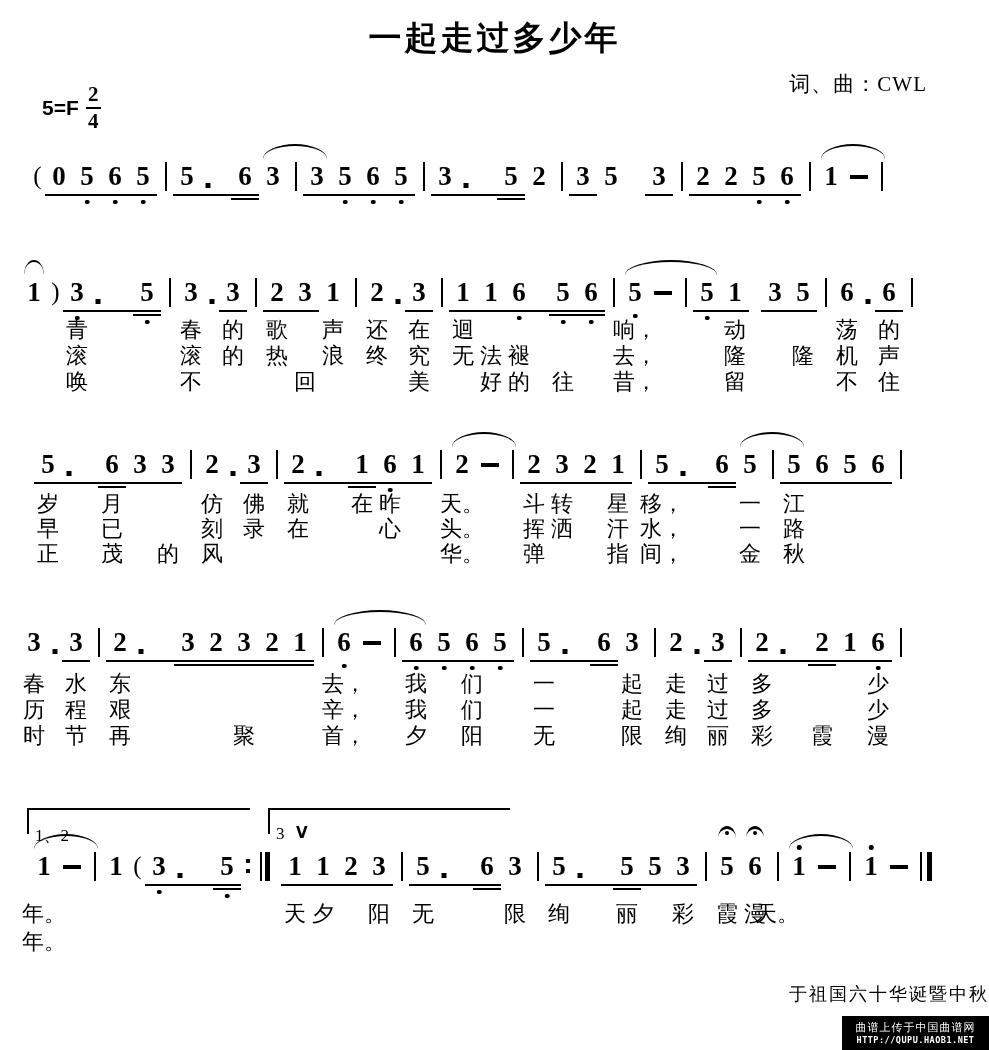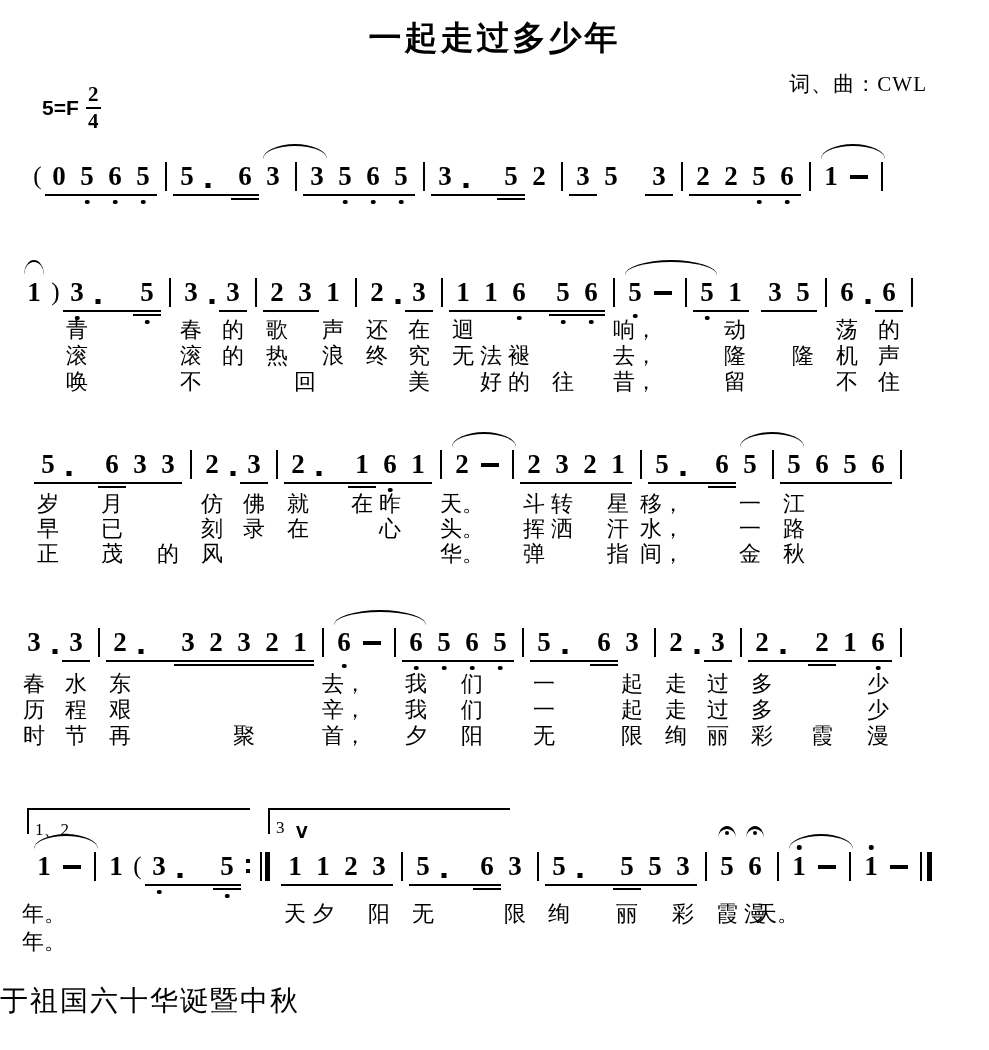--- a/index.html
+++ b/index.html
@@ -6,22 +6,22 @@
   .sheet{position:relative;width:989px;height:1050px;background:#ffffff;color:#000;
          font-family:"Liberation Serif",serif;overflow:hidden;}
   .title{position:absolute;top:16px;left:0;right:0;text-align:center;
          font-size:33px;font-weight:bold;letter-spacing:3px;}
   .credit{position:absolute;top:70px;right:62px;font-size:21px;letter-spacing:1px;}
   .keysig{position:absolute;left:42px;top:84px;display:flex;align-items:center;gap:7px;}
   .keyprefix{font-family:"Liberation Sans",sans-serif;font-weight:bold;font-size:21px;}
   .frac{display:inline-flex;flex-direction:column;align-items:center;line-height:1;}
   .frac b{font-size:21px;font-weight:bold;}
   .fracbar{width:15px;height:2px;background:#000;margin:2px 0;}
-  .dedication{position:absolute;top:982px;left:0;right:0;text-align:left;
-              font-size:28px;letter-spacing:2px;}
+  .dedication{position:absolute;top:982px;left:0;right:0;text-align:right;
+              font-size:18px;letter-spacing:2px;}
   .watermark{position:absolute;right:0;bottom:0;width:147px;height:34px;background:#000;
              color:#fff;display:flex;flex-direction:column;justify-content:center;
              align-items:center;line-height:1.25;}
   .wm1{font-size:11px;letter-spacing:1px;}
   .wm2{font-family:"DejaVu Sans Mono",monospace;font-size:8.5px;font-weight:bold;letter-spacing:.5px;}
 
   .mline{position:absolute;}
   .tokrow{position:relative;display:flex;flex-wrap:nowrap;align-items:flex-start;}
   .tok{position:relative;display:inline-block;height:34px;margin:0 1px;flex:none;}
   .t-n{width:26px;} .t-d{width:12px;} .t-h{width:26px;} .t-b{width:14px;}
@@ -40,21 +40,21 @@
   .ul{position:absolute;left:-1px;right:-1px;height:2px;background:#000;}
   .ul.u1{bottom:-2px;} .ul.u2{bottom:-6px;}
   .odot{position:absolute;left:50%;transform:translateX(-50%);width:4.5px;height:4.5px;
         border-radius:50%;background:#000;}
   .odot.lo0{bottom:-8px;} .odot.lo1{bottom:-10px;} .odot.lo2{bottom:-14px;}
   .odot.hi{top:-5px;}
   .slur{position:absolute;height:13px;border-top:2.5px solid #000;
         border-radius:50% 50% 0 0 / 100% 100% 0 0;}
   .volta{position:absolute;top:-42px;height:24px;border-top:2px solid #000;
          border-left:2px solid #000;}
-  .vlabel{position:absolute;left:6px;top:8px;font-size:17px;white-space:nowrap;}
+  .vlabel{position:absolute;left:6px;top:14px;font-size:17px;white-space:nowrap;}
   .fermata{position:absolute;width:18px;height:9px;border-top:3px solid #000;
            border-radius:50% 50% 0 0 / 100% 100% 0 0;}
   .fermata i{position:absolute;left:50%;top:2px;transform:translateX(-50%);
              width:4px;height:4px;background:#000;border-radius:50%;}
   .breath{position:absolute;font-family:"DejaVu Sans",sans-serif;
           font-weight:bold;font-size:15px;}
   .syl{position:absolute;transform:translateX(-50%);font-size:22px;line-height:24px;
        white-space:nowrap;}
 </style>
 </head>
@@ -938,13 +938,17 @@
         <div class="syl" style="left: 597px; top: 52px;">丽</div>
         <div class="syl" style="left: 653px; top: 52px;">彩</div>
         <div class="syl" style="left: 697px; top: 52px;">霞</div>
         <div class="syl" style="left: 725px; top: 52px;">漫</div>
         <div class="syl" style="left: 747px; top: 52px;">天。</div>
         <div class="syl" style="left: 14px; top: 80px;">年。</div>
       </div>
     </div>
 
   <div class="dedication">于祖国六十华诞暨中秋</div>
+  <div class="watermark">
+    <span class="wm1">曲谱上传于中国曲谱网</span>
+    <span class="wm2">HTTP://QUPU.HAOB1.NET</span>
+  </div>
 </div>
 
 </body></html>

